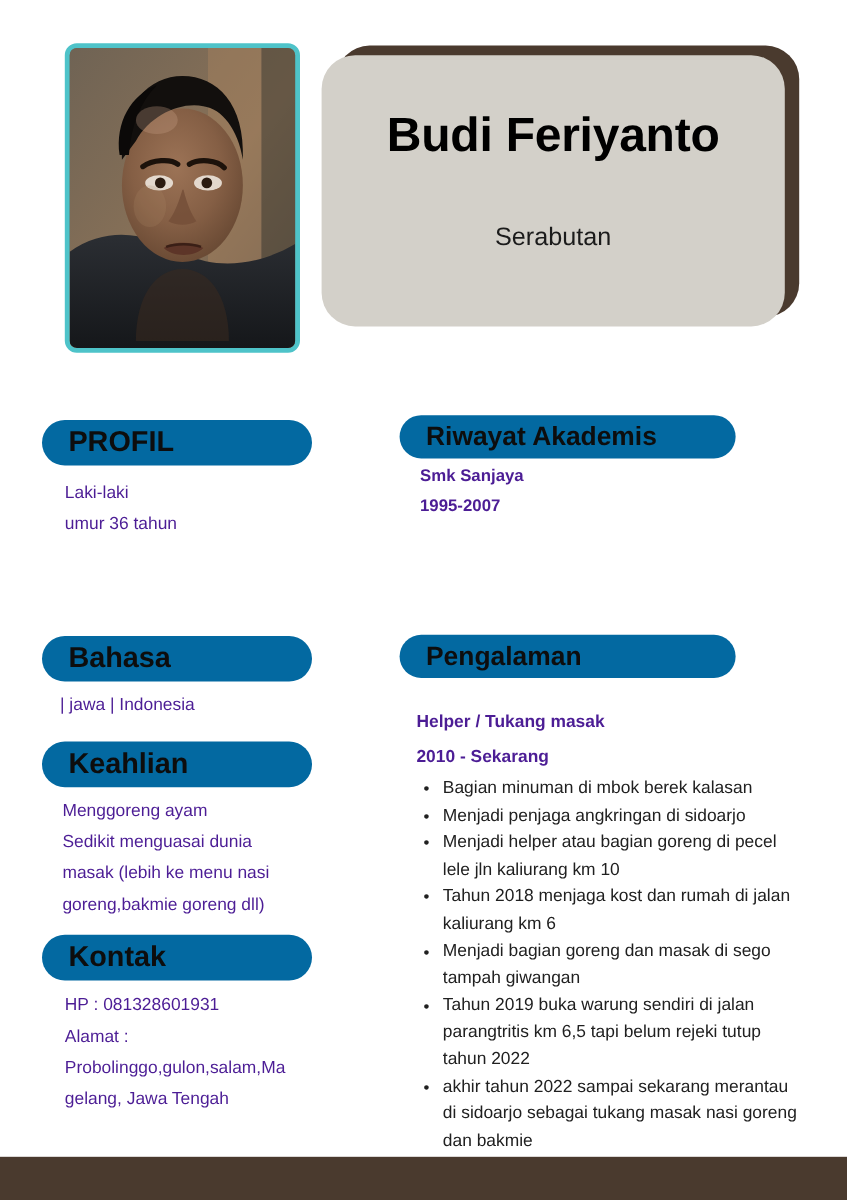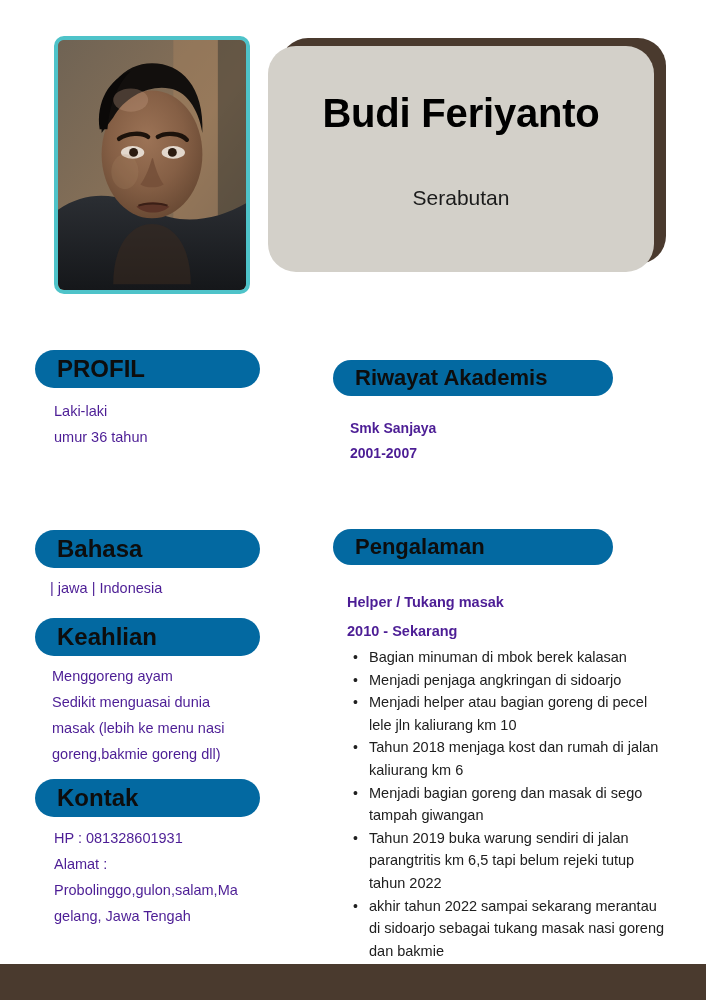--- a/index.html
+++ b/index.html
@@ -95,42 +95,42 @@
     line-height: 1;
   }
   .pill-label.small { font-size: 22px; }
 
   
   .pill-profil   { left: 35px; top: 350px; width: 225px; height: 38px; }
   .pill-bahasa   { left: 35px; top: 530px; width: 225px; height: 38px; }
   .pill-keahlian { left: 35px; top: 618px; width: 225px; height: 38px; }
   .pill-kontak   { left: 35px; top: 779px; width: 225px; height: 38px; }
   
-  .pill-riwayat    { left: 333px; top: 360px; width: 280px; height: 36px; }
+  .pill-riwayat    { left: 333px; top: 346px; width: 280px; height: 36px; }
   .pill-pengalaman { left: 333px; top: 529px; width: 280px; height: 36px; }
 
   
   .block {
     position: absolute;
     box-sizing: border-box;
   }
   .line {
     font-size: 14.5px;
     line-height: 26px;
     color: #4c1d95;
     white-space: pre-wrap;
   }
   .line.bold { font-weight: bold; }
 
   .profil-body   { left: 54px; top: 398px; width: 240px; }
   .bahasa-body   { left: 50px; top: 575px; width: 240px; }
   .keahlian-body { left: 52px; top: 663px; width: 230px; }
   .kontak-body   { left: 54px; top: 825px; width: 235px; }
 
-  .riwayat-body  { left: 350px; top: 416px; width: 260px; }
+  .riwayat-body  { left: 350px; top: 384px; width: 260px; }
   .riwayat-body .line { font-size: 14px; line-height: 25px; font-weight: bold; }
 
   .pengalaman-head { left: 347px; top: 588px; width: 280px; }
   .pengalaman-head .line { font-size: 14.5px; line-height: 29px; font-weight: bold; }
 
   
   .exp-list {
     position: absolute;
     left: 348px;
     top: 646px;
@@ -251,21 +251,21 @@
   <div class="line">Alamat :</div>
   <div class="line">Probolinggo,gulon,salam,Ma</div>
   <div class="line">gelang, Jawa Tengah</div>
 </div>
 
 <div class="pill pill-riwayat">
   <span class="pill-label small">Riwayat Akademis</span>
 </div>
 <div class="block riwayat-body">
   <div class="line bold">Smk Sanjaya</div>
-  <div class="line bold">2001-2007</div>
+  <div class="line bold">1995-2007</div>
 </div>
 
 <div class="pill pill-pengalaman">
   <span class="pill-label small">Pengalaman</span>
 </div>
 <div class="block pengalaman-head">
   <div class="line bold">Helper / Tukang masak</div>
   <div class="line bold">2010 - Sekarang</div>
 </div>
 

